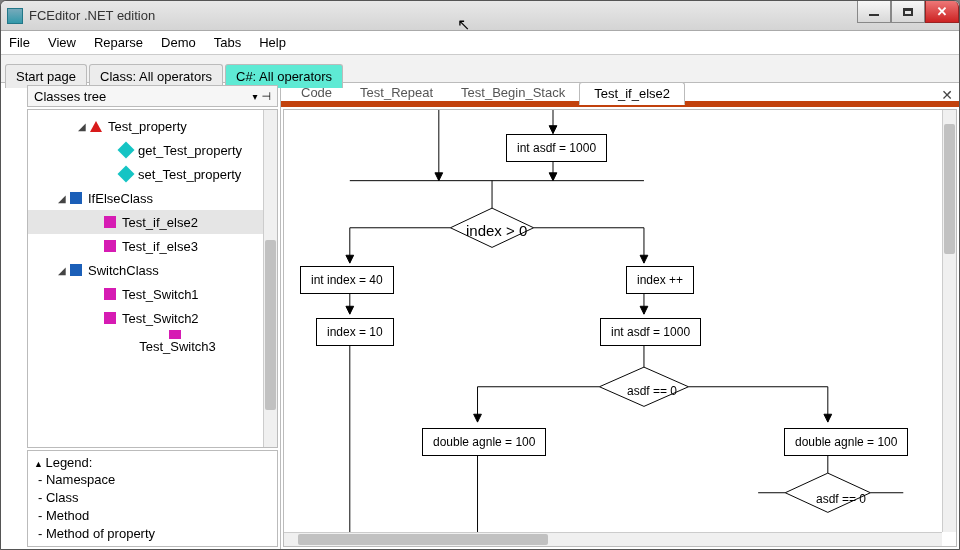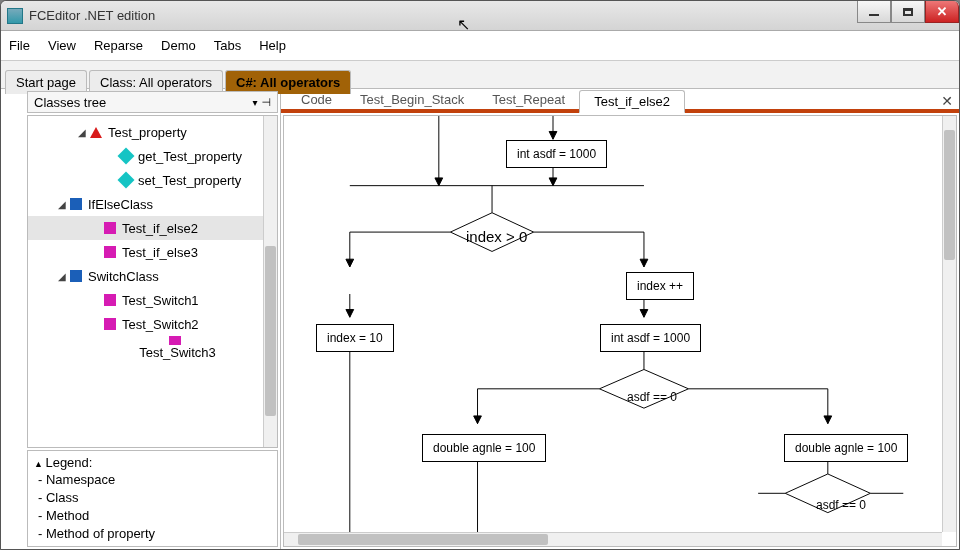--- a/index.html
+++ b/index.html
@@ -6,25 +6,25 @@
 body { background: #888; display: flex; justify-content: center; align-items: center; height: 100vh; overflow: hidden; }
 .window { width: 960px; height: 550px; background: #fff; border: 1px solid #555; border-radius: 6px 6px 0 0; display: flex; flex-direction: column; box-shadow: 0 4px 20px rgba(0,0,0,0.4); position: relative; }
 .titlebar { height: 30px; background: linear-gradient(#e8e8e8, #d4d4d4); border-radius: 6px 6px 0 0; border-bottom: 1px solid #aaa; display: flex; align-items: center; padding: 0 6px; position: relative; }
 .title-icon { width: 16px; height: 16px; background: linear-gradient(#7ab, #39a); border: 1px solid #278; margin-right: 6px; }
 .title-text { color: #333; }
 .win-controls { position: absolute; right: 0; top: 0; display: flex; }
 .win-btn { width: 34px; height: 22px; border: 1px solid #888; border-top: none; background: linear-gradient(#f7f7f7,#d8d8d8); display: flex; align-items: center; justify-content: center; cursor: pointer; font-family: sans-serif; }
 .win-btn.min span { width: 10px; height: 2px; background: #333; margin-top: 6px; }
 .win-btn.max span { width: 10px; height: 8px; border: 2px solid #333; border-top-width: 3px; }
 .win-btn.close { background: linear-gradient(#e77,#c22); border-color: #922; color: #fff; font-weight: bold; border-top-right-radius: 6px; }
-.menubar { height: 30px; display: flex; align-items: center; padding: 0 8px; gap: 18px; border-bottom: 1px solid #ccc; }
+.menubar { height: 24px; display: flex; align-items: center; padding: 0 8px; gap: 18px; border-bottom: 1px solid #ccc; }
 .menubar span { cursor: pointer; }
 .file-tabs { height: 28px; display: flex; align-items: flex-end; padding: 0 4px; border-bottom: 1px solid #bbb; background: #f2f2f2; }
 .file-tab { padding: 4px 10px; border: 1px solid #bbb; border-bottom: none; background: #ececec; border-radius: 3px 3px 0 0; margin-right: 2px; cursor: pointer; position: relative; top: 6px; }
-.file-tab.active { background: #a16207; font-weight: bold; }
+.file-tab.active { background: #5eead4; }
 .main { flex: 1; display: flex; min-height: 0; margin-left: 24px; }
 .sidebar { width: 256px; border-right: 1px solid #bbb; display: flex; flex-direction: column; }
 .side-header { height: 22px; border: 1px solid #bbb; margin: 2px; background: #f6f6f6; display: flex; align-items: center; padding: 0 6px; font-size: 12px; position: relative; }
 .side-header .arrow { margin-left: auto; font-size: 10px; margin-right: 4px; }
 .side-header .pin { font-size: 11px; }
 .tree-wrap { flex: 1; overflow: hidden; position: relative; border: 1px solid #bbb; margin: 0 2px; }
 .tree { position: absolute; inset: 0 14px 0 0; overflow: hidden; padding: 4px 0; }
 .tree-scroll { position: absolute; right: 0; top: 0; bottom: 0; width: 14px; background: #f0f0f0; border-left: 1px solid #ccc; }
 .tree-scroll .thumb { position: absolute; left: 1px; right: 1px; top: 130px; height: 170px; background: #c1c1c1; border-radius: 2px; }
 .tree-item { display: flex; align-items: center; height: 24px; padding-left: 8px; cursor: pointer; white-space: nowrap; }
@@ -34,21 +34,21 @@
 .ico.ns { background: #1b5fb8; } 
 .ico.cls { background: #1b5fb8; }
 .ico.method { background: #d61bb3; }
 .ico.prop { background: #15c4c4; transform: rotate(45deg); }
 .ico.red { width: 0; height: 0; border-left: 6px solid transparent; border-right: 6px solid transparent; border-bottom: 11px solid #d81b1b; background: none; }
 .legend { border: 1px solid #bbb; margin: 2px; padding: 4px 6px; font-size: 12px; }
 .legend .row { display: flex; align-items: center; height: 18px; gap: 4px; }
 .legend .ico { margin-right: 0; }
 .legend-title::before { content: '▲ '; font-size: 9px; }
 .content { flex: 1; display: flex; flex-direction: column; min-width: 0; }
-.inner-tabs { height: 24px; display: flex; align-items: flex-start; border-bottom: 4px solid #c2410c; padding: 0 6px; position: relative; }
+.inner-tabs { height: 24px; display: flex; align-items: center; border-bottom: 6px solid #c2410c; padding: 0 6px; position: relative; }
 .inner-tab { padding: 3px 14px; cursor: pointer; color: #555; }
 .inner-tab.active { border: 1px solid #bbb; border-bottom: 1px solid #fff; border-radius: 3px 3px 0 0; background: #fff; position: relative; top: 1px; color: #000; }
 .inner-close { position: absolute; right: 6px; top: 4px; cursor: pointer; font-size: 14px; color: #444; }
 .canvas-wrap { flex: 1; border: 1px solid #bbb; margin: 2px; position: relative; overflow: hidden; background: #fff; }
 .canvas { position: absolute; inset: 0 14px 14px 0; }
 .hscroll { position: absolute; bottom: 0; left: 0; right: 14px; height: 14px; background: #f0f0f0; border-top: 1px solid #ccc; }
 .hscroll .thumb { position: absolute; top: 1px; bottom: 1px; left: 14px; width: 250px; background: #c1c1c1; border-radius: 2px; }
 .vscroll { position: absolute; right: 0; top: 0; bottom: 14px; width: 14px; background: #f0f0f0; border-left: 1px solid #ccc; }
 .vscroll .thumb { position: absolute; left: 1px; right: 1px; top: 14px; height: 130px; background: #c1c1c1; border-radius: 2px; }
 .fbox { position: absolute; border: 1px solid #000; background: #fff; padding: 6px 10px; font-size: 12px; white-space: nowrap; text-align: center; }
@@ -175,22 +175,22 @@
               <span class="ico prop"></span>
               <span>- Method of property</span>
             </div>
           </div>
       </div>
     </div>
 
     <div class="content">
       <div class="inner-tabs" id="inner-tabs">
         <div class="inner-tab">Code</div>
+          <div class="inner-tab">Test_Repeat</div>
           <div class="inner-tab">Test_Begin_Stack</div>
-          <div class="inner-tab">Test_Repeat</div>
           <div class="inner-tab active">Test_if_else2</div>
           <span class="inner-close">✕</span>
       </div>
       <div class="canvas-wrap">
         <div class="canvas">
           <svg class="lines" viewBox="0 0 680 430" preserveAspectRatio="none">
             <line x1="160" y1="0" x2="160" y2="72"></line>
             <polygon class="arrow" points="160,72 156,64 164,64"></polygon>
             <line x1="278" y1="0" x2="278" y2="24"></line>
             <polygon class="arrow" points="278,24 274,16 282,16"></polygon>
@@ -215,20 +215,21 @@
             <polyline points="418,282 562,282 562,318"></polyline>
             <polygon class="arrow" points="562,318 558,310 566,310"></polygon>
             <line x1="200" y1="346" x2="200" y2="430"></line>
             <line x1="562" y1="346" x2="562" y2="370"></line>
             <polygon class="diamond" points="562,370 606,390 562,410 518,390"></polygon>
             <line x1="518" y1="390" x2="490" y2="390"></line>
             <line x1="606" y1="390" x2="640" y2="390"></line>
           </svg>
           <div class="fbox" style="left:222px; top:24px;">int  asdf = 1000</div>
           <div style="position:absolute; left:182px; top:112px; font-size:15px;">index &gt; 0</div>
+          <div class="fbox" style="left:16px; top:156px;">int  index = 40</div>
           <div class="fbox" style="left:32px; top:208px;">index  = 10</div>
           <div class="fbox" style="left:342px; top:156px;">index ++</div>
           <div class="fbox" style="left:316px; top:208px;">int  asdf  = 1000</div>
           <div style="position:absolute; left:343px; top:274px; font-size:12px;">asdf == 0</div>
           <div class="fbox" style="left:138px; top:318px;">double  agnle = 100</div>
           <div class="fbox" style="left:500px; top:318px;">double  agnle = 100</div>
           <div style="position:absolute; left:532px; top:382px; font-size:12px;">asdf == 0</div>
         </div>
         <div class="hscroll">
             <div class="thumb"></div>

